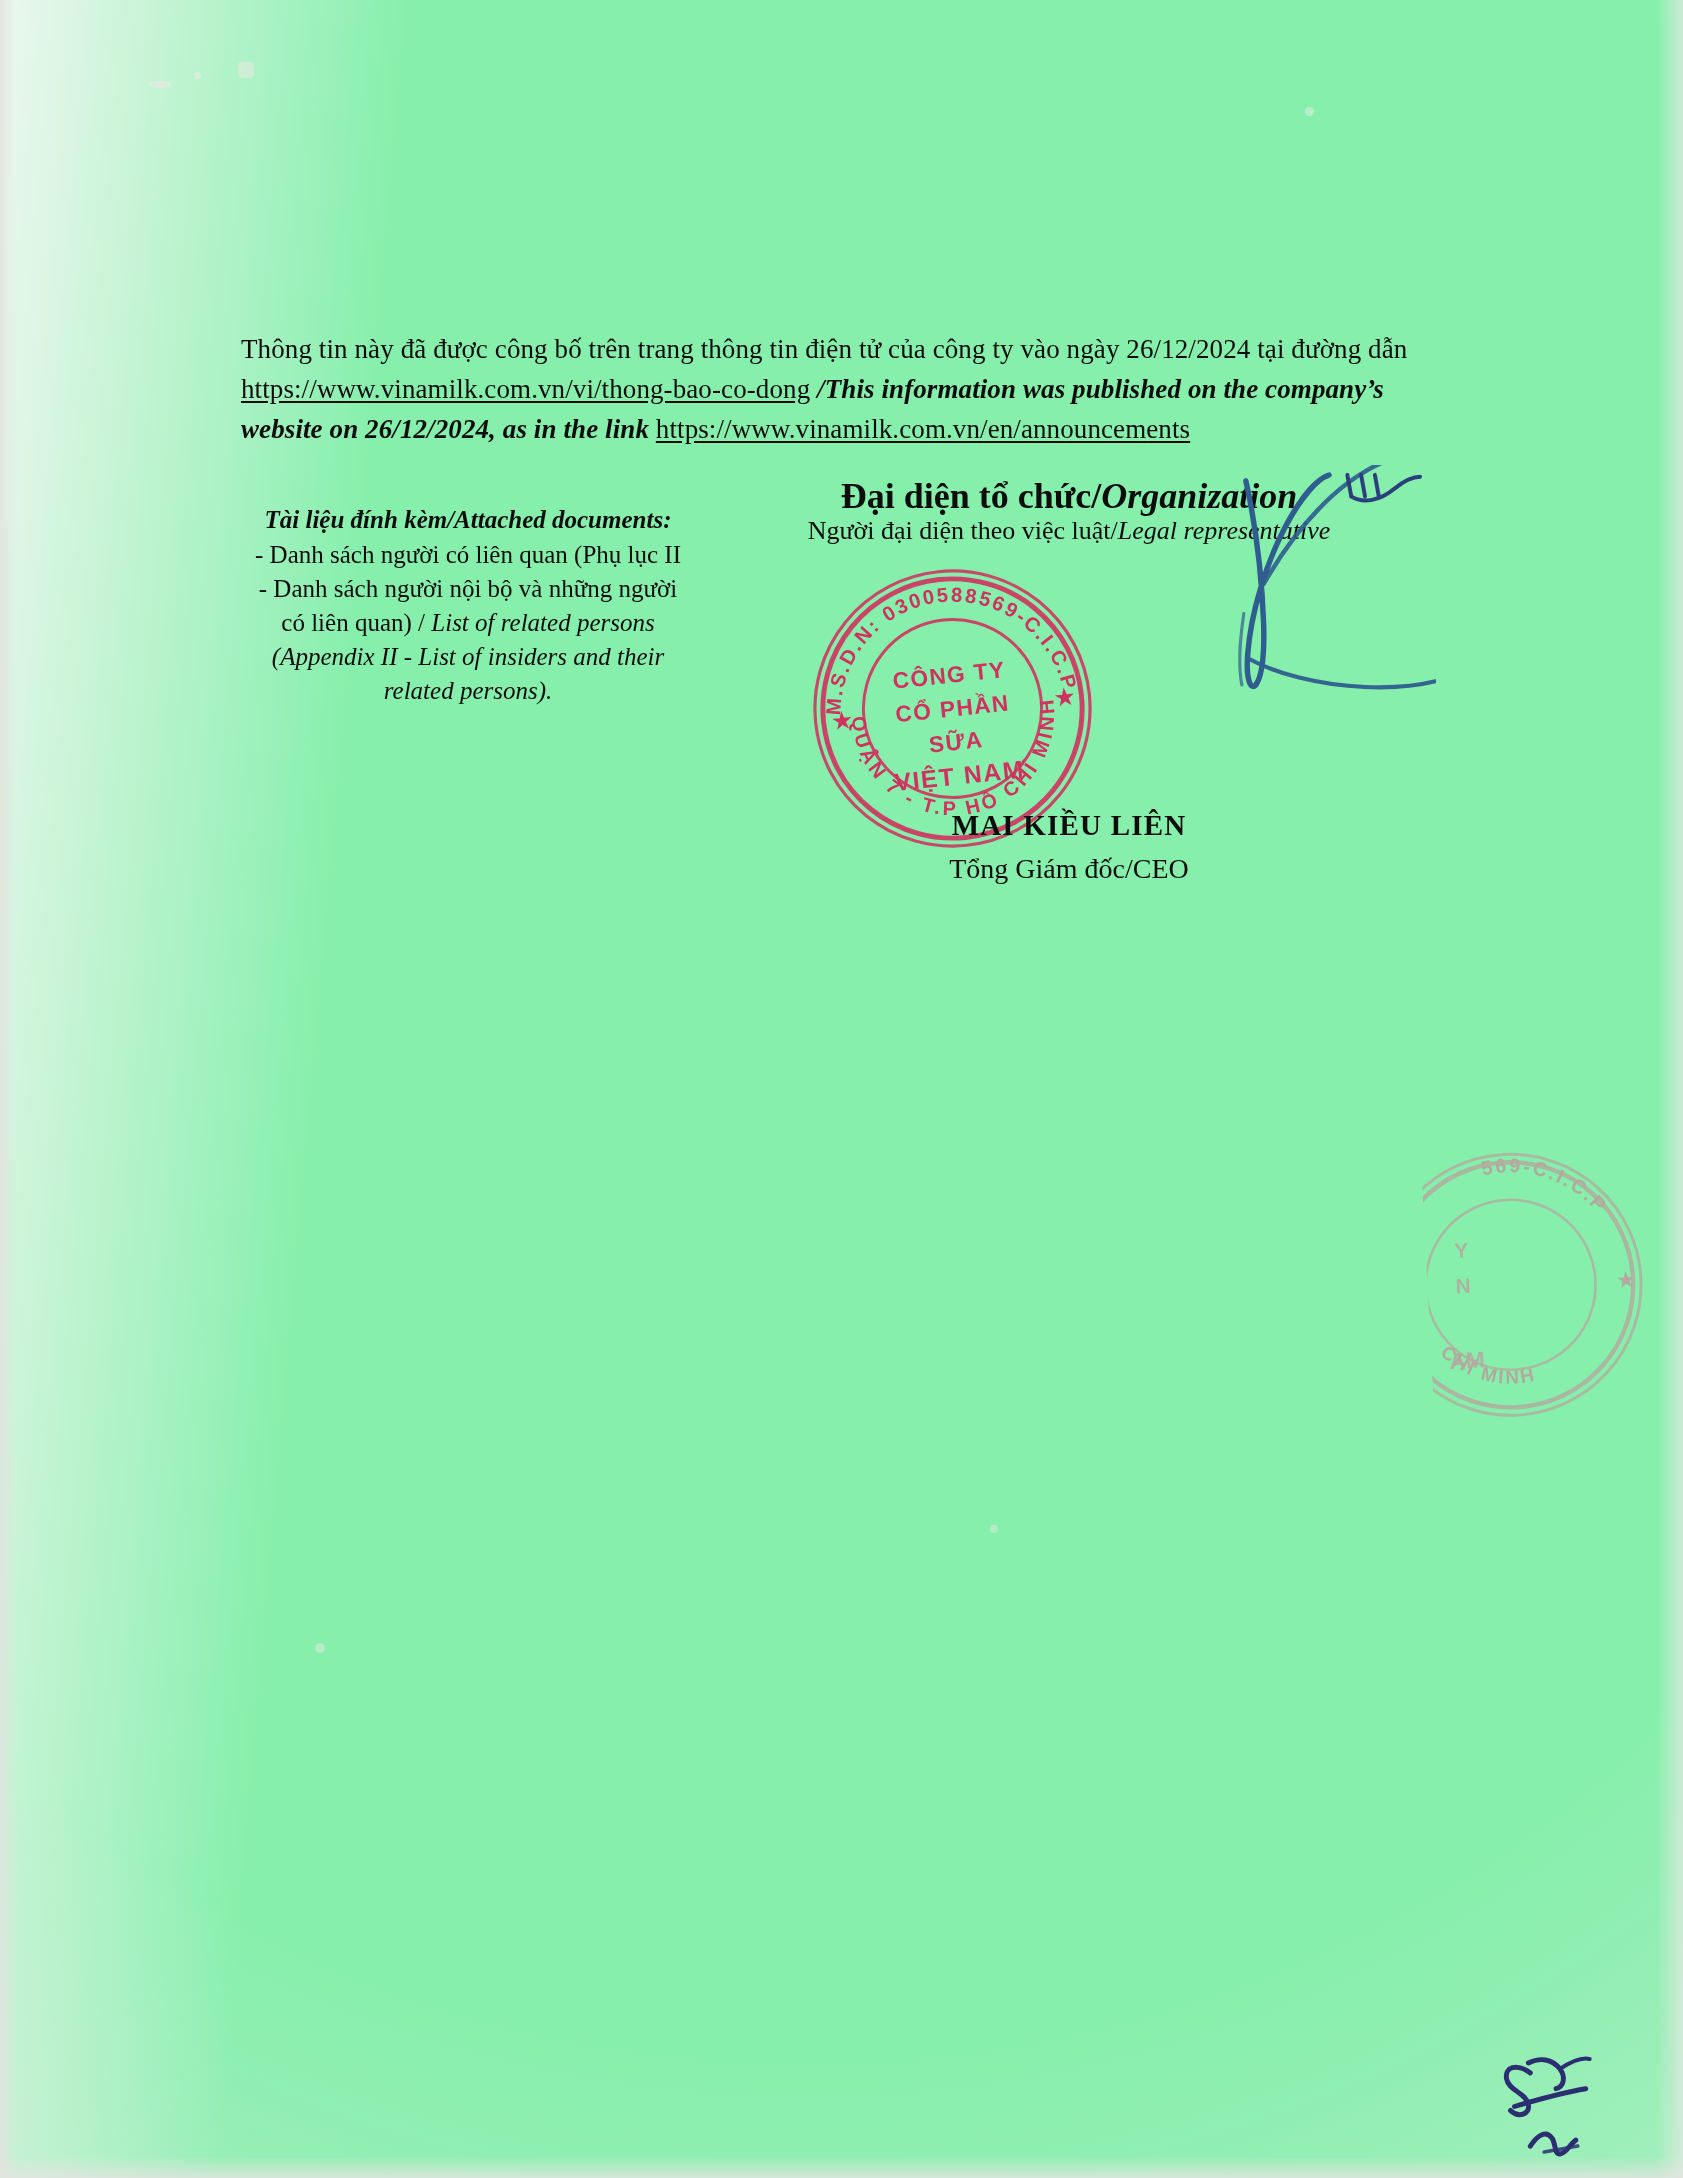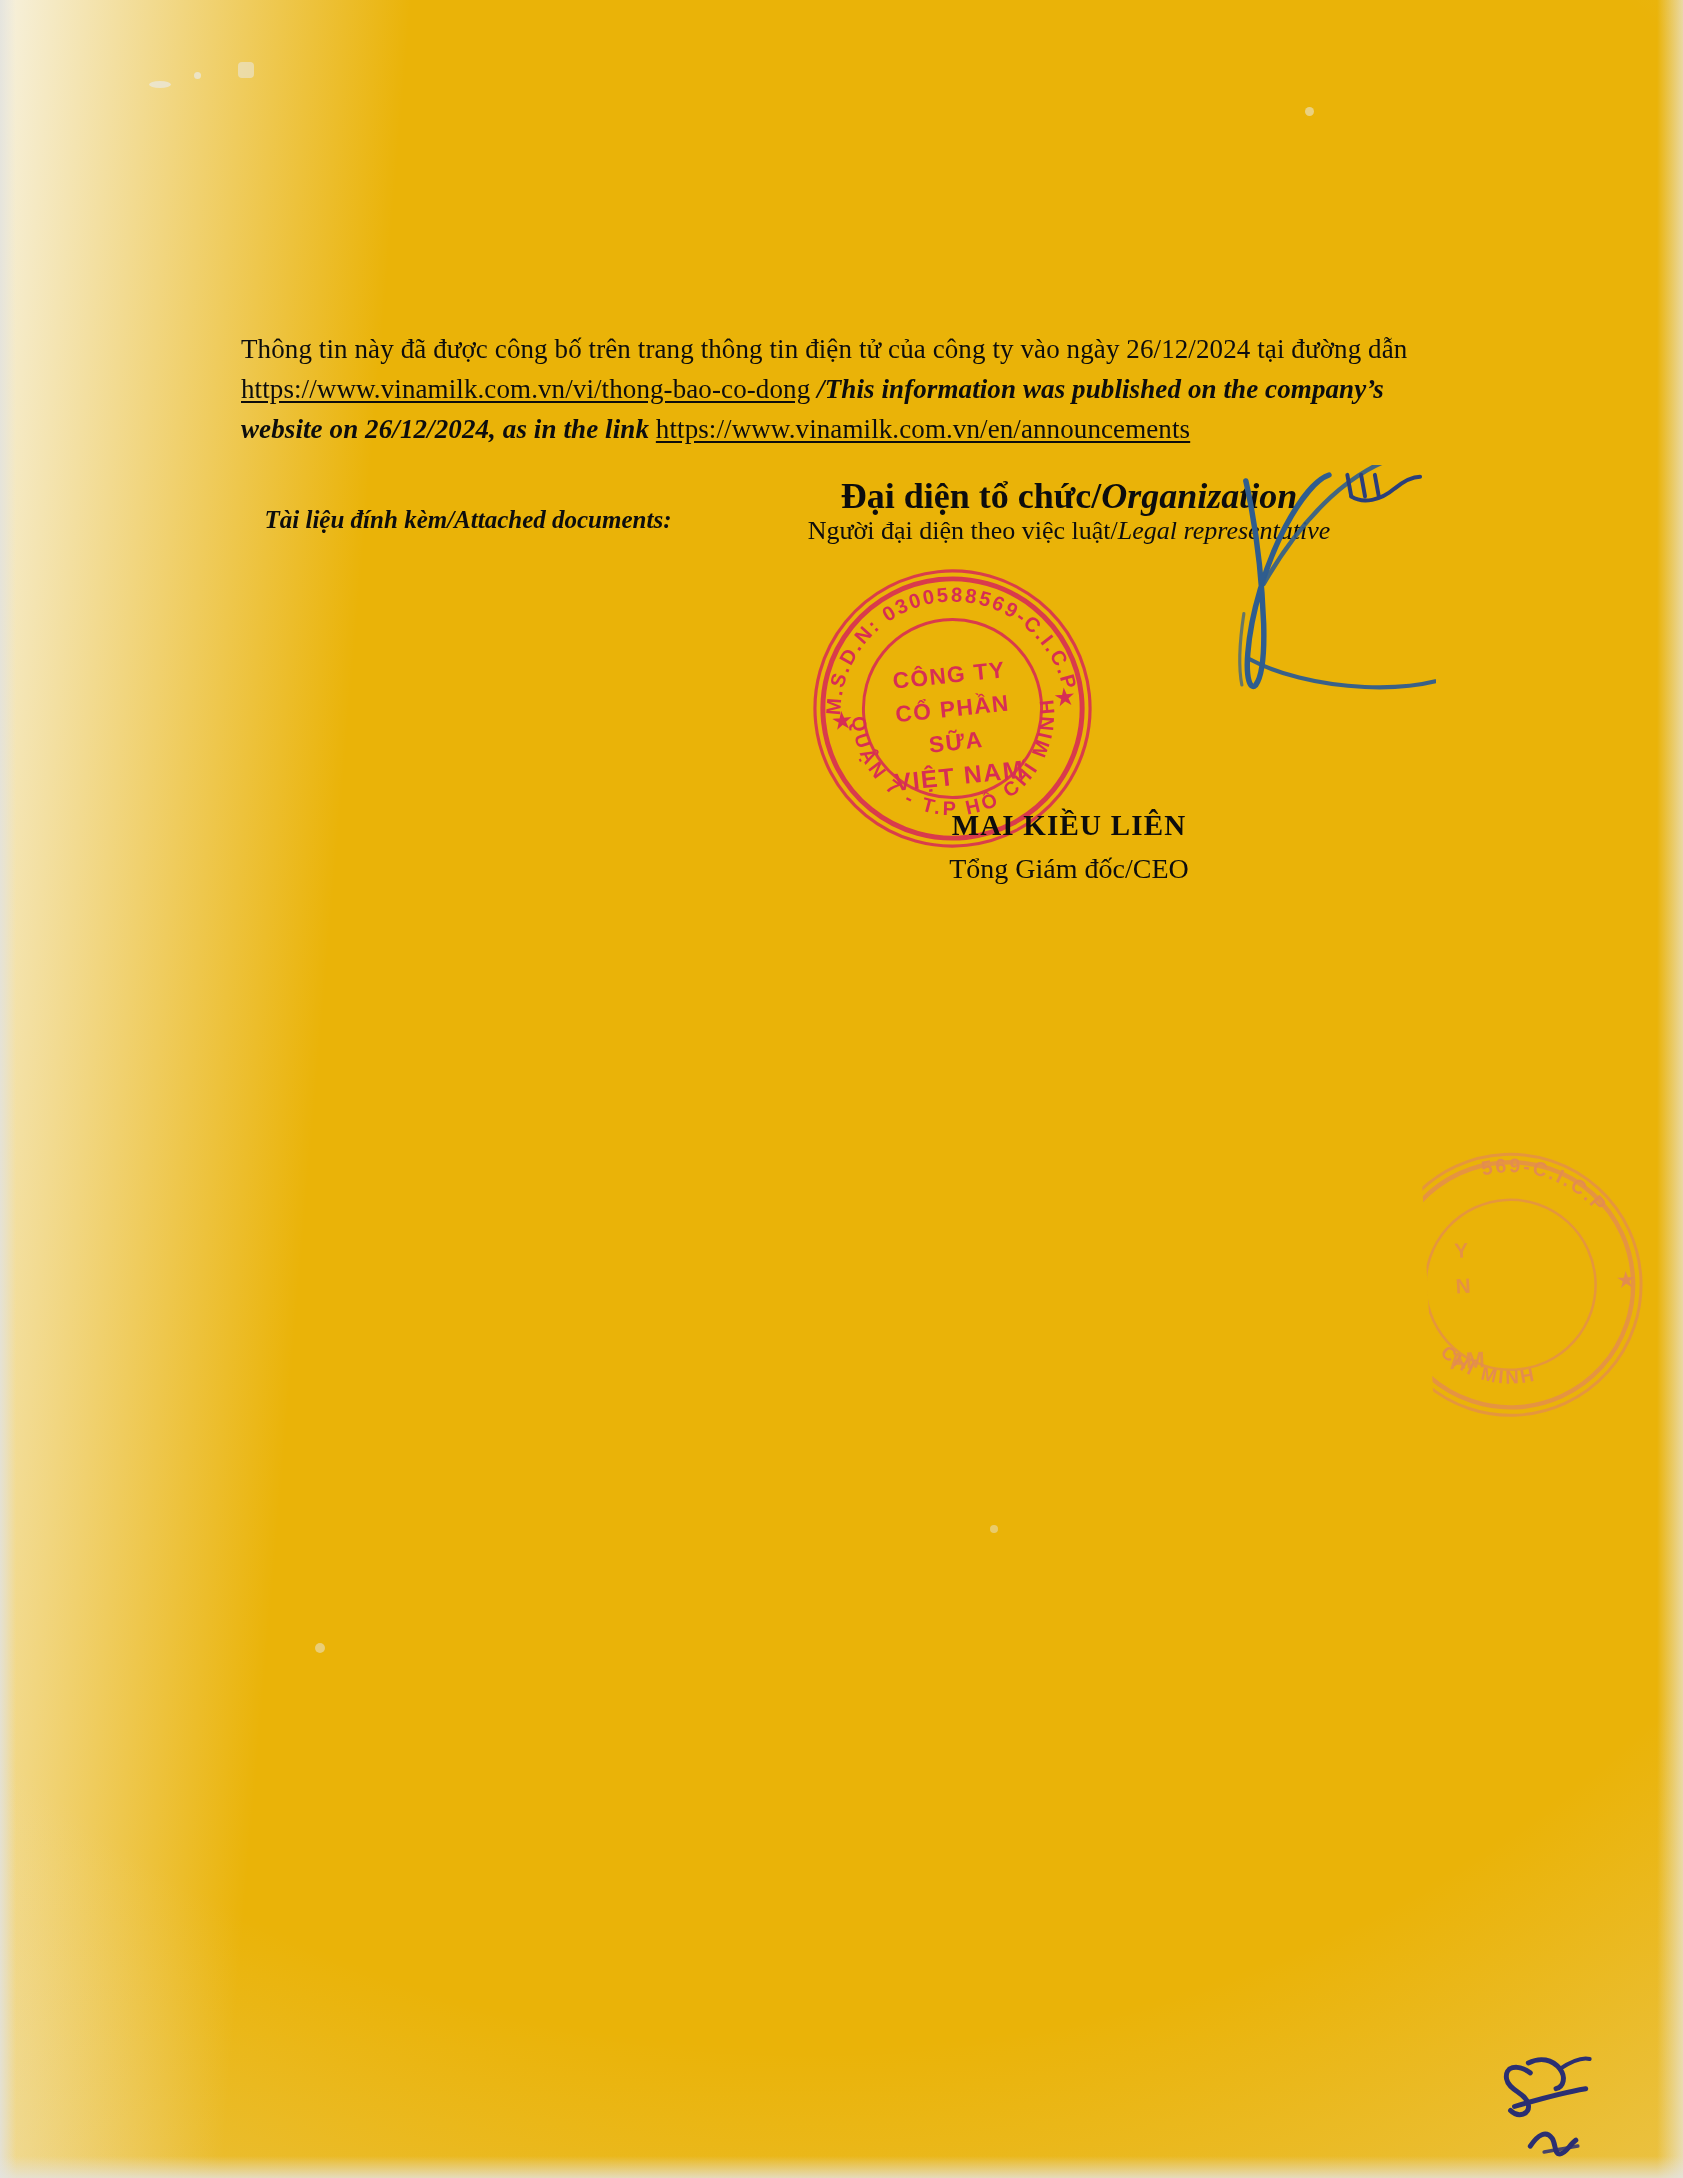--- a/index.html
+++ b/index.html
@@ -14,21 +14,21 @@
     position: relative;
     overflow: hidden;
     font-family: "Liberation Serif", "DejaVu Serif", serif;
     color: #0d0d0d;
   }
 
   
   #page {
     position: absolute;
     inset: 0;
-    background: #eab308;
+    background: #86efac;
   }
   
   #scan-tone {
     position: absolute;
     inset: 0;
     background:
       radial-gradient(ellipse 120% 90% at 48% 40%, rgba(255,255,255,0) 60%, rgba(236,236,232,0.55) 100%),
       linear-gradient(95deg, rgba(248,248,246,0.9) 0%, rgba(255,255,255,0) 22%);
     pointer-events: none;
   }
@@ -208,20 +208,21 @@
   <div class="speck" style="left:1305px;top:107px;width:9px;height:9px;opacity:.55;"></div>
   <div class="speck" style="left:315px;top:1643px;width:10px;height:10px;opacity:.5;"></div>
   <div class="speck" style="left:990px;top:1525px;width:8px;height:8px;opacity:.45;"></div>
 
   <p id="intro-paragraph">
     <span>Thông tin này đã được công bố trên trang thông tin điện tử của công ty vào ngày 26/12/2024 tại đường dẫn </span><span class="urlish">https://www.vinamilk.com.vn/vi/thong-bao-co-dong</span><span class="ital"> /This information was published on the company’s website on 26/12/2024, as in the link </span><span class="urlish">https://www.vinamilk.com.vn/en/announcements</span>
   </p>
 
   <div id="attached-block">
     <span id="attached-heading">Tài liệu đính kèm/Attached documents:</span>
+    <span class="doc-line"><span class="v">- Danh sách người có liên quan (Phụ lục II - Danh sách người nội bộ và những người có liên quan) / </span><span class="e">List of related persons (Appendix II - List of insiders and their related persons).</span></span>
   </div>
 
   <div id="signature-block">
     <div id="org-line"><span>Đại diện tổ chức/</span><span class="e">Organization</span></div>
     <div id="rep-line"><span>Người đại diện theo việc luật/</span><span class="e">Legal representative</span></div>
   </div>
 
   <div id="company-stamp">
     <svg width="285" height="285" viewBox="0 0 288 288" xmlns="http://www.w3.org/2000/svg">
       <defs>

